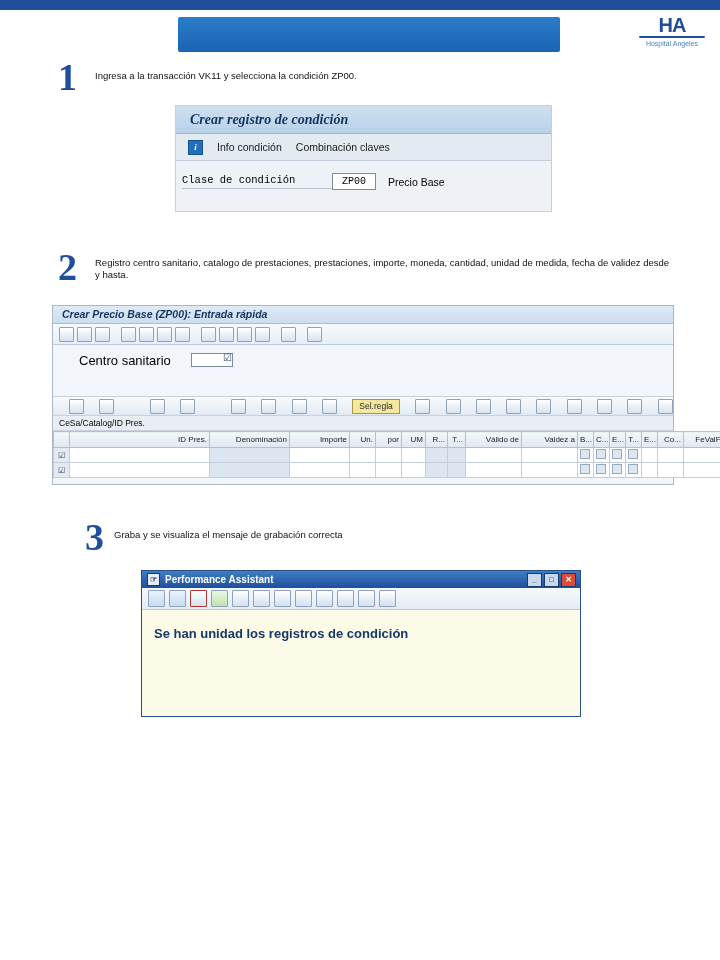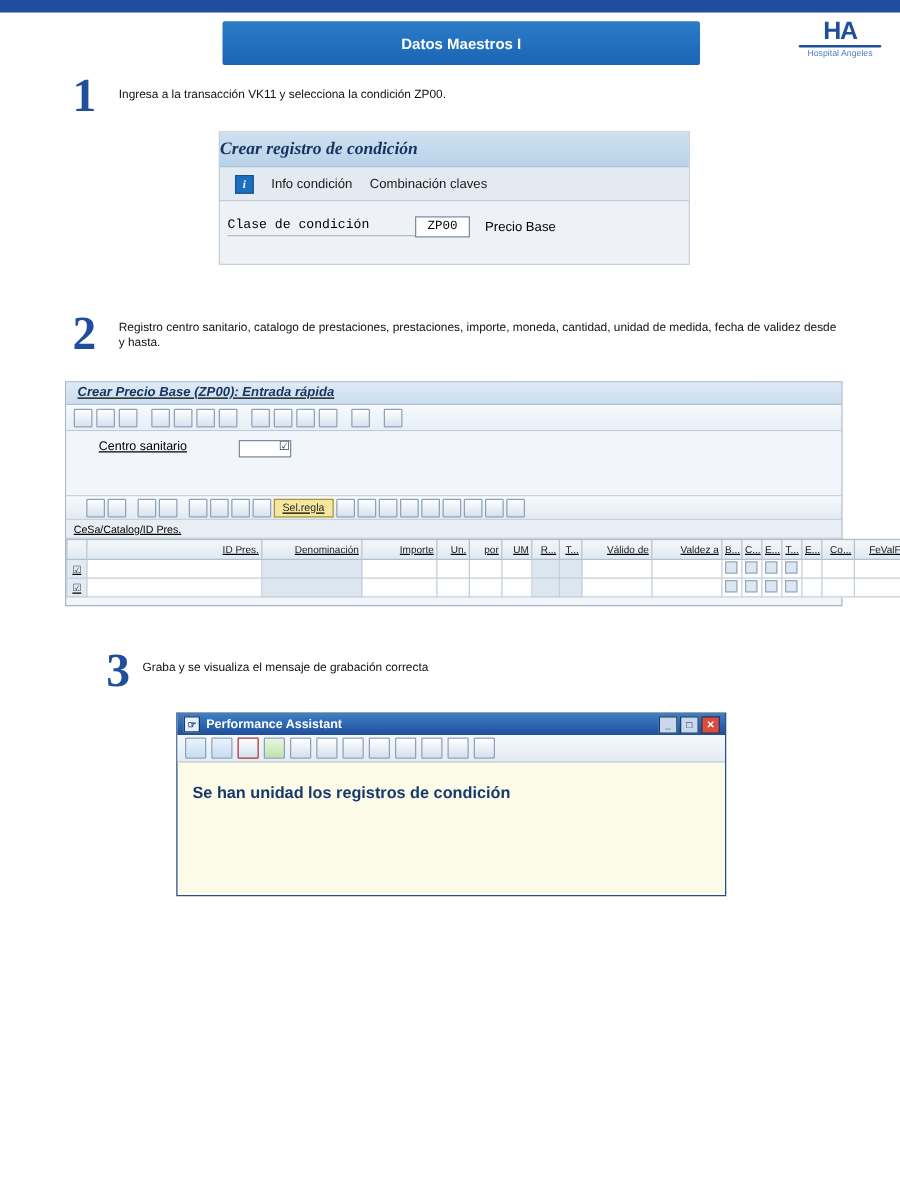--- a/index.html
+++ b/index.html
@@ -96,20 +96,21 @@
     left: 175px;
     top: 105px;
     width: 375px;
     height: 105px;
     background: #eef1f5;
     border: 1px solid #c8cfd8;
   }
   .fig1-title {
     height: 27px;
     line-height: 27px;
+    padding-left: 14px;
     font-size: 14px;
     font-style: italic;
     font-weight: bold;
     font-family: "Liberation Serif", serif;
     color: #15335e;
     background: linear-gradient(to bottom, #cfe0f0 0%, #b9d2e9 100%);
     border-bottom: 1px solid #9fb8d2;
   }
   .fig1-tabs {
     height: 26px;
@@ -165,21 +166,20 @@
   }
   
   .fig2 {
     position: absolute;
     left: 52px;
     top: 305px;
     width: 620px;
     height: 178px;
     border: 1px solid #a9b6c6;
     background: #f2f5f9;
-    text-decoration: underline;
   }
   .fig2-title {
     height: 17px;
     line-height: 17px;
     padding-left: 9px;
     font-size: 10.5px;
     font-weight: bold;
     font-style: italic;
     color: #15335e;
     background: linear-gradient(to bottom, #dfeaf5 0%, #cbddee 100%);
@@ -202,22 +202,23 @@
     border-radius: 1px;
   }
   .tb-sep { width: 5px; }
   .fig2-fields {
     padding: 7px 0 4px 8px;
     background: #f2f5f9;
     height: 40px;
   }
   .f2row {
     display: flex;
+    align-items: center;
     height: 16px;
-    font-size: 10px;
+    font-size: 13px;
   }
   .f2row .flabel { width: 112px; padding-left: 18px; }
   .f2row.indent .flabel { padding-left: 24px; }
   .f2box {
     width: 28px;
     height: 12px;
     border: 1px solid #7b8ca0;
     background: #ffffff;
     position: relative;
   }
@@ -232,20 +233,21 @@
   }
   .fig2-toolbar2 {
     height: 18px;
     display: flex;
     align-items: center;
     gap: 2px;
     padding-left: 16px;
     background: linear-gradient(to bottom, #f7fafd 0%, #e2eaf3 100%);
     border-top: 1px solid #c7d2de;
     border-bottom: 1px solid #c7d2de;
+    justify-content: space-between;
   }
   .selregla {
     height: 13px;
     line-height: 13px;
     padding: 0 6px;
     background: #f5e79e;
     border: 1px solid #a8953f;
     font-size: 8.5px;
     color: #2a2a2a;
   }
@@ -376,21 +378,20 @@
     font-size: 11px;
     color: #111111;
   }
 </style>
 </head>
 <body>
 
 <div class="topbar"></div>
 
 <div class="banner">
-  <div class="banner-title">Datos Maestros I</div>
 </div>
 
 <div class="logo">
   <div class="logo-mark">HA</div>
   <div class="logo-underline"></div>
   <div class="logo-text">Hospital Angeles</div>
 </div>
 
 <div class="step-num" style="left:58px; top:58px;">1</div>
 <div class="step-text" style="left:95px; top:70px; width:480px;">Ingresa a la transacción VK11 y selecciona la condición ZP00.</div>

